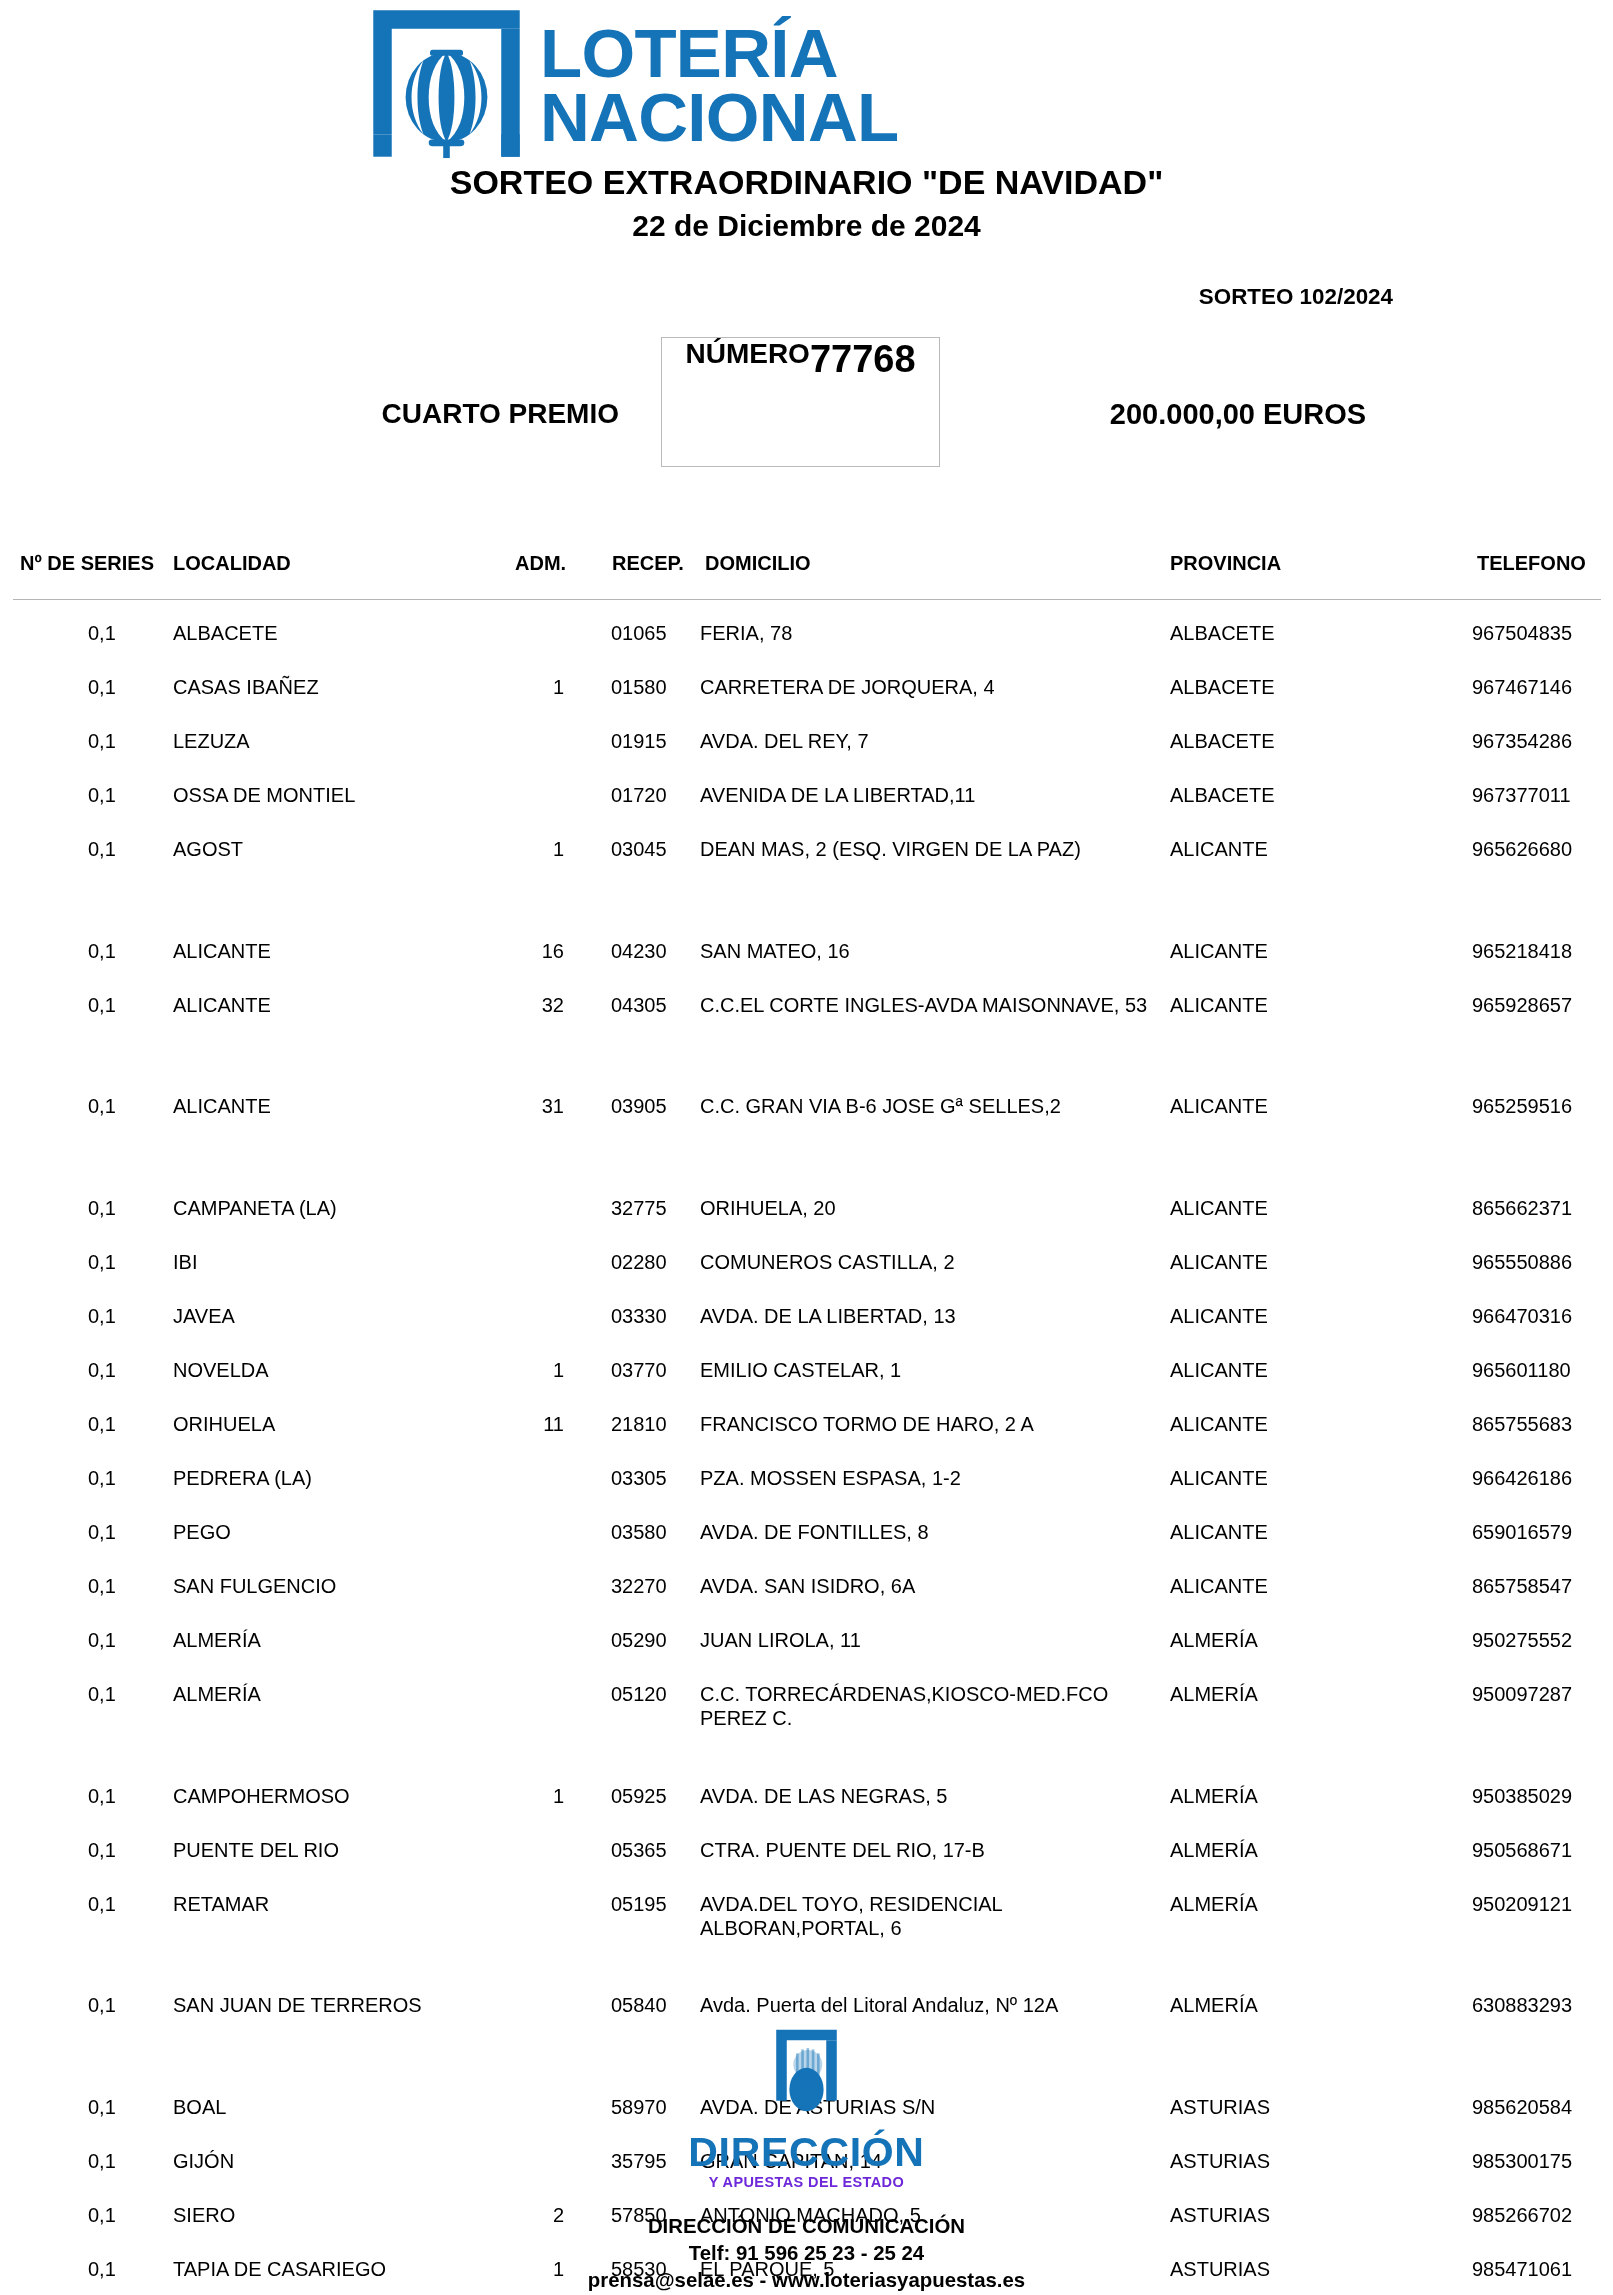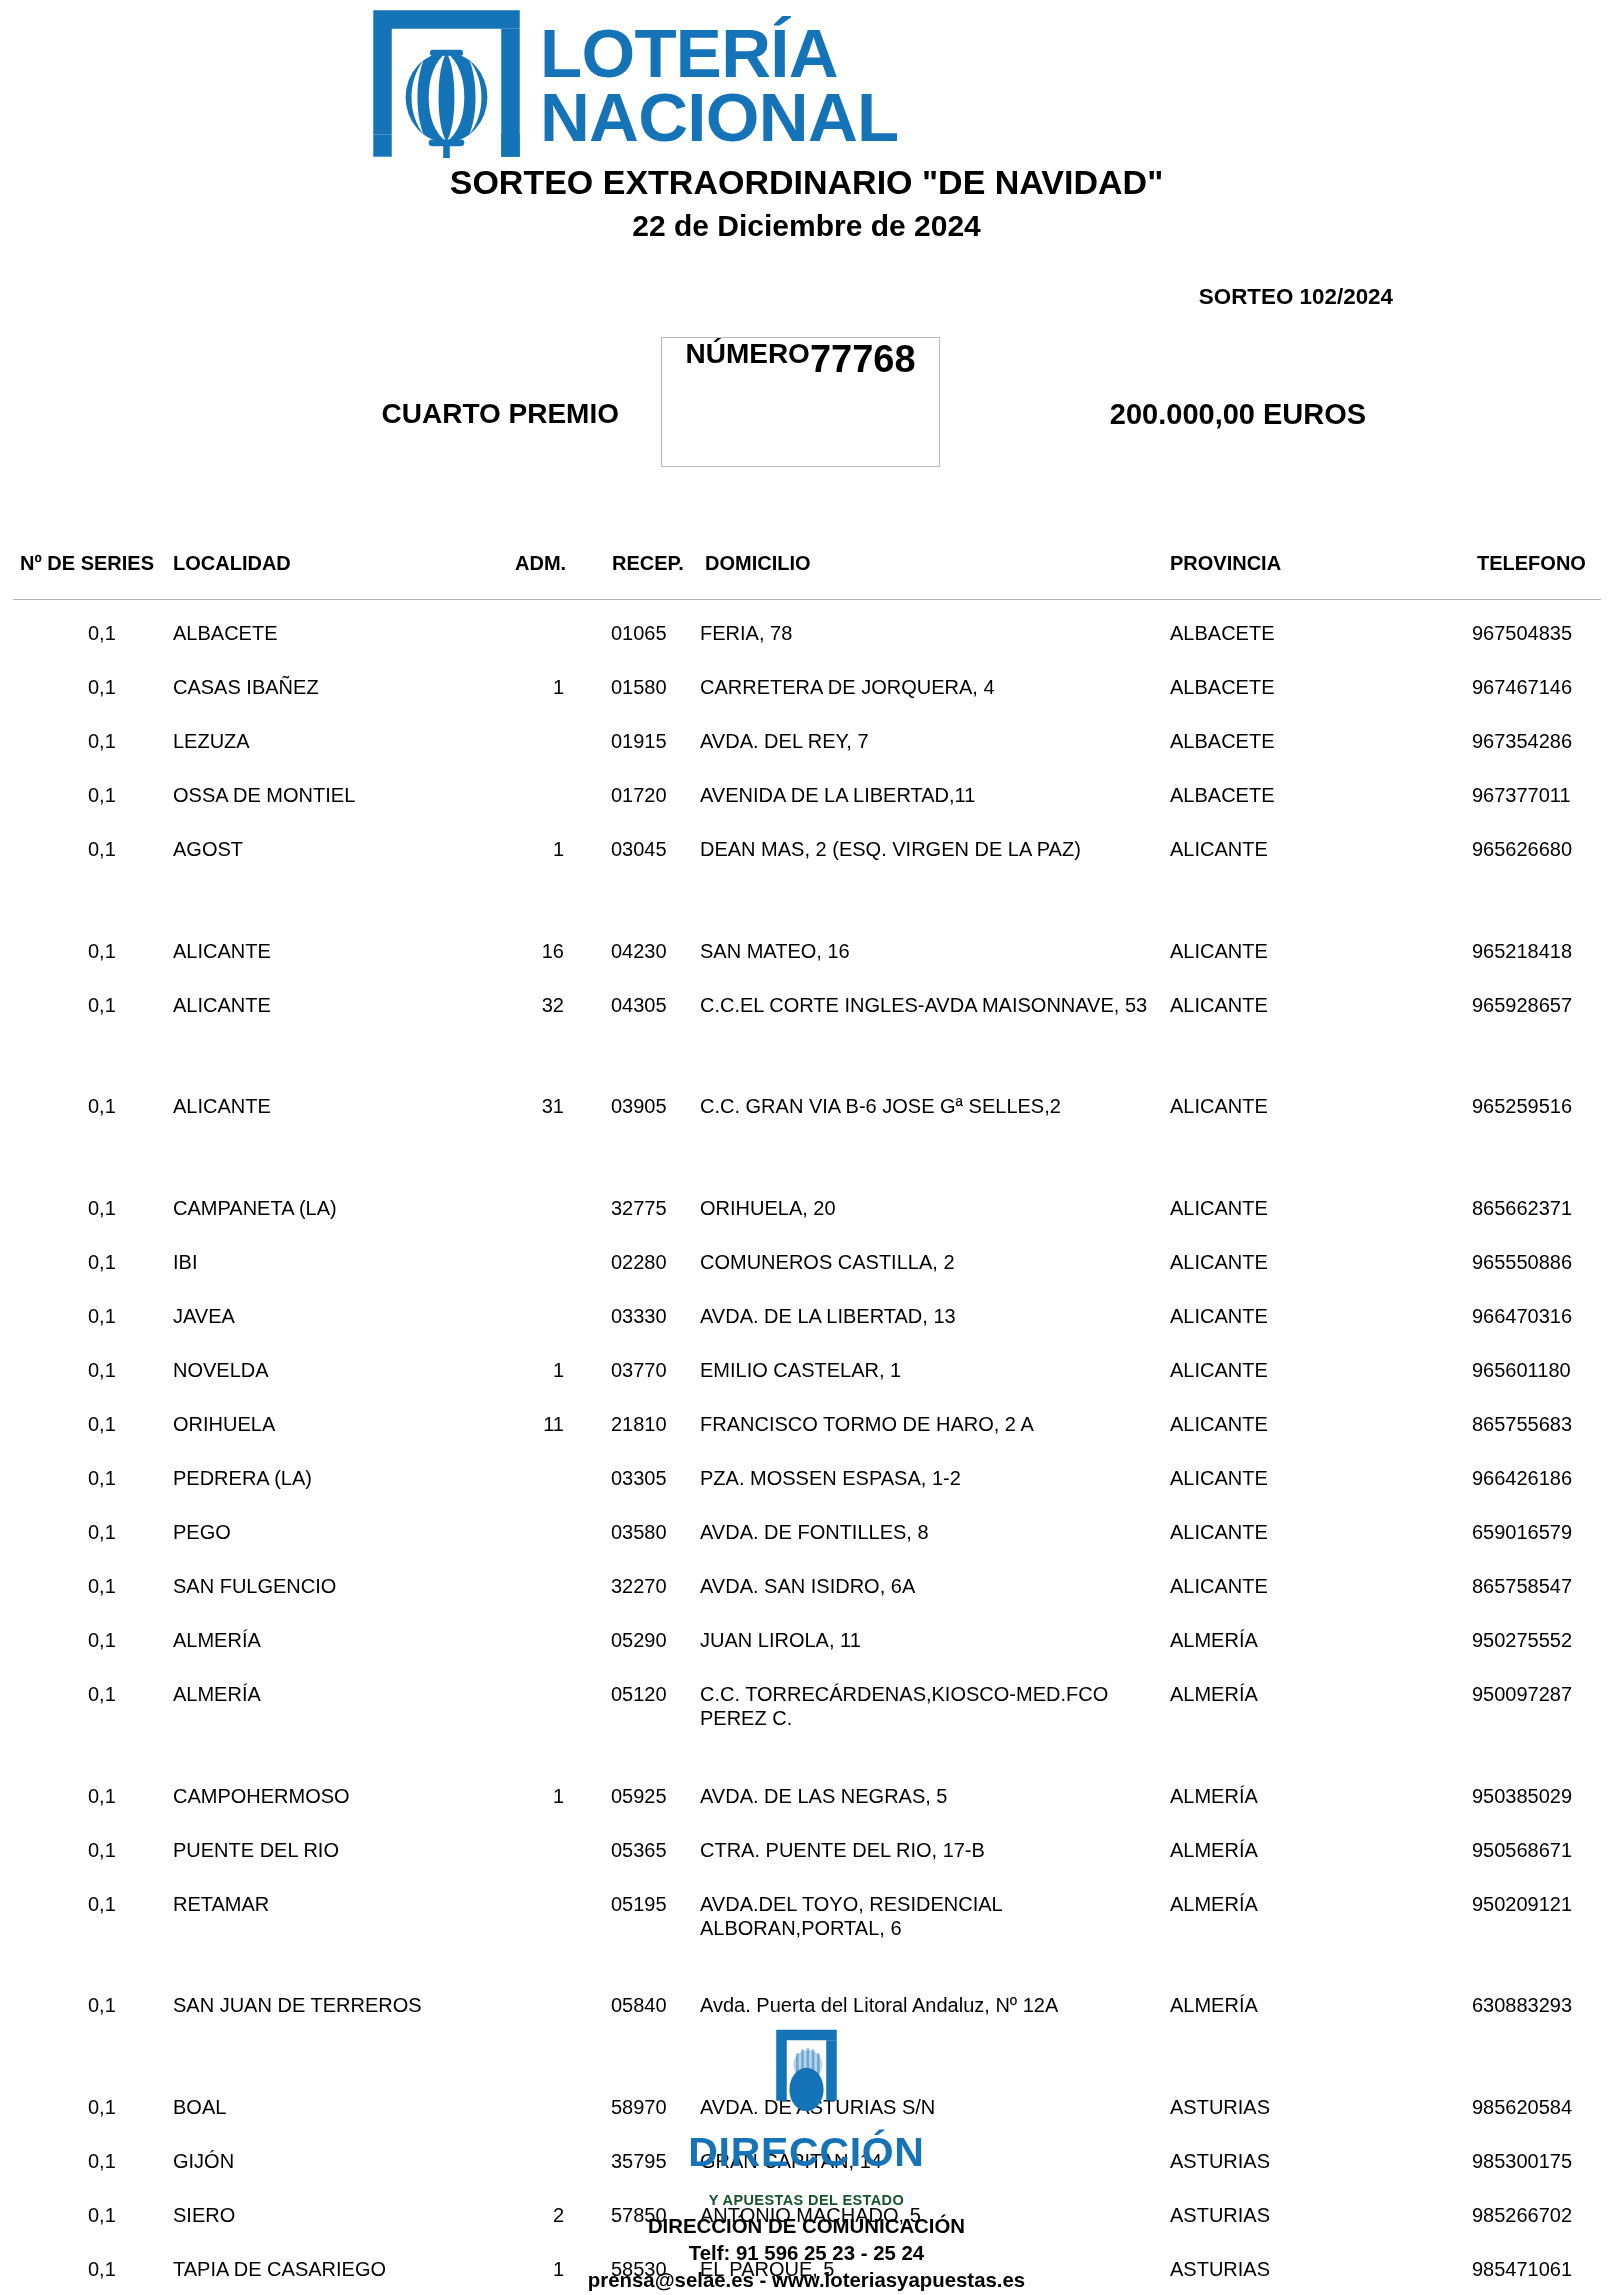--- a/index.html
+++ b/index.html
@@ -191,23 +191,23 @@
     font-size: 41px;
     color: #1573b8;
     letter-spacing: 0.7px;
     margin-top: 2.6px;
     line-height: 1;
   }
   .f-sub {
     font-family: "Liberation Sans", sans-serif;
     font-weight: bold;
     font-size: 14.5px;
-    color: #14532d;
+    color: #6d28d9;
     letter-spacing: 0.4px;
-    margin-top: 20px;
+    margin-top: 2px;
     line-height: 1;
     text-align: right;
   }
   .footer-contact {
     position: absolute;
     top: 2213px;
     left: 0;
     width: 1613px;
     text-align: center;
     font-size: 20.4px;

